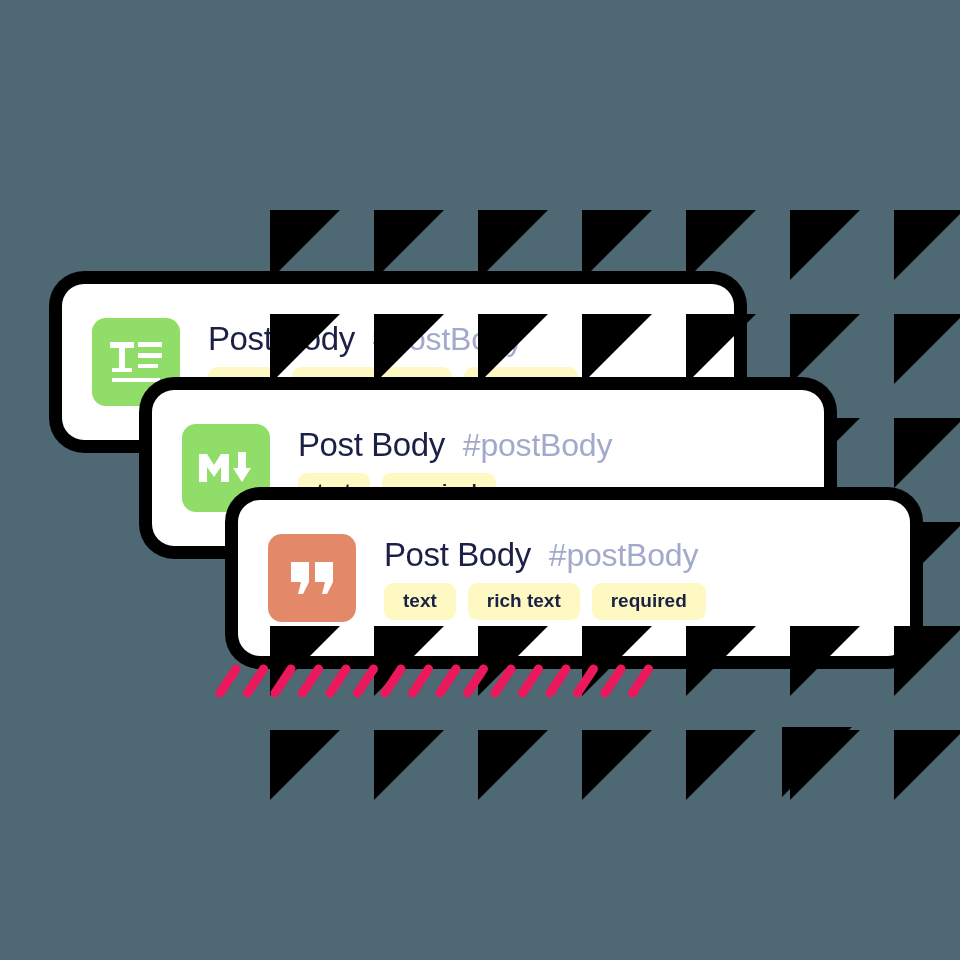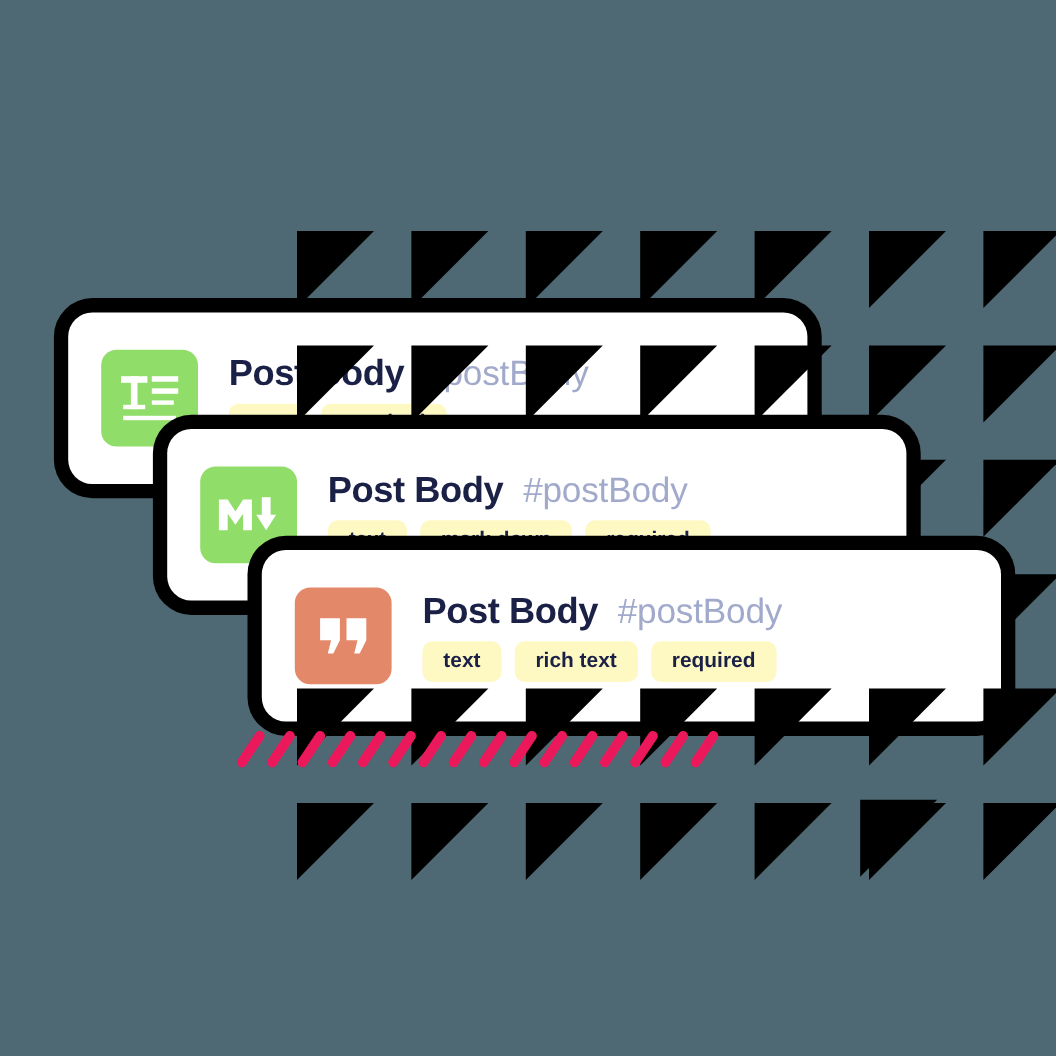--- a/index.html
+++ b/index.html
@@ -104,21 +104,21 @@
     gap: 9px;
   }
   .title-row {
     display: flex;
     align-items: baseline;
     gap: 18px;
     white-space: nowrap;
   }
   .field-title {
     font-size: 33px;
-    font-weight: 700;
+    font-weight: 400;
     color: #1b2146;
     letter-spacing: -0.4px;
   }
   .field-id {
     font-size: 32px;
     font-weight: 400;
     color: #a2aacb;
     letter-spacing: -0.2px;
   }
   .tag-row {
@@ -169,20 +169,21 @@
           <rect x="4" y="40" width="48" height="4" fill="#ffffff"></rect>
         </svg>
       </div>
       <div class="card-body">
         <div class="title-row">
           <span class="field-title">Post Body</span>
           <span class="field-id">#postBody</span>
         </div>
         <div class="tag-row">
           <span class="tag">text</span>
+          <span class="tag">multi line text</span>
           <span class="tag">required</span>
         </div>
       </div>
     </div>
   </div>
 
   <div class="card" id="card-2">
     <div class="card-inner">
       <div class="icon-tile green">
         <svg width="58" height="40" viewBox="0 0 58 40" aria-hidden="true">
@@ -193,21 +194,20 @@
           <path d="M36 20 L54 20 L45 34 Z" fill="#ffffff"></path>
         </svg>
       </div>
       <div class="card-body">
         <div class="title-row">
           <span class="field-title">Post Body</span>
           <span class="field-id">#postBody</span>
         </div>
         <div class="tag-row">
           <span class="tag">text</span>
-          <span class="tag">mark down</span>
           <span class="tag">required</span>
         </div>
       </div>
     </div>
   </div>
 
   <div class="tri-layer over-12" id="tri-over12">
       <div class="tri" style="left: 270px; top: 210px; border-left-color: rgb(0, 0, 0);"></div>
       <div class="tri" style="left: 374px; top: 210px; border-left-color: rgb(0, 0, 0);"></div>
       <div class="tri" style="left: 478px; top: 210px; border-left-color: rgb(0, 0, 0);"></div>

